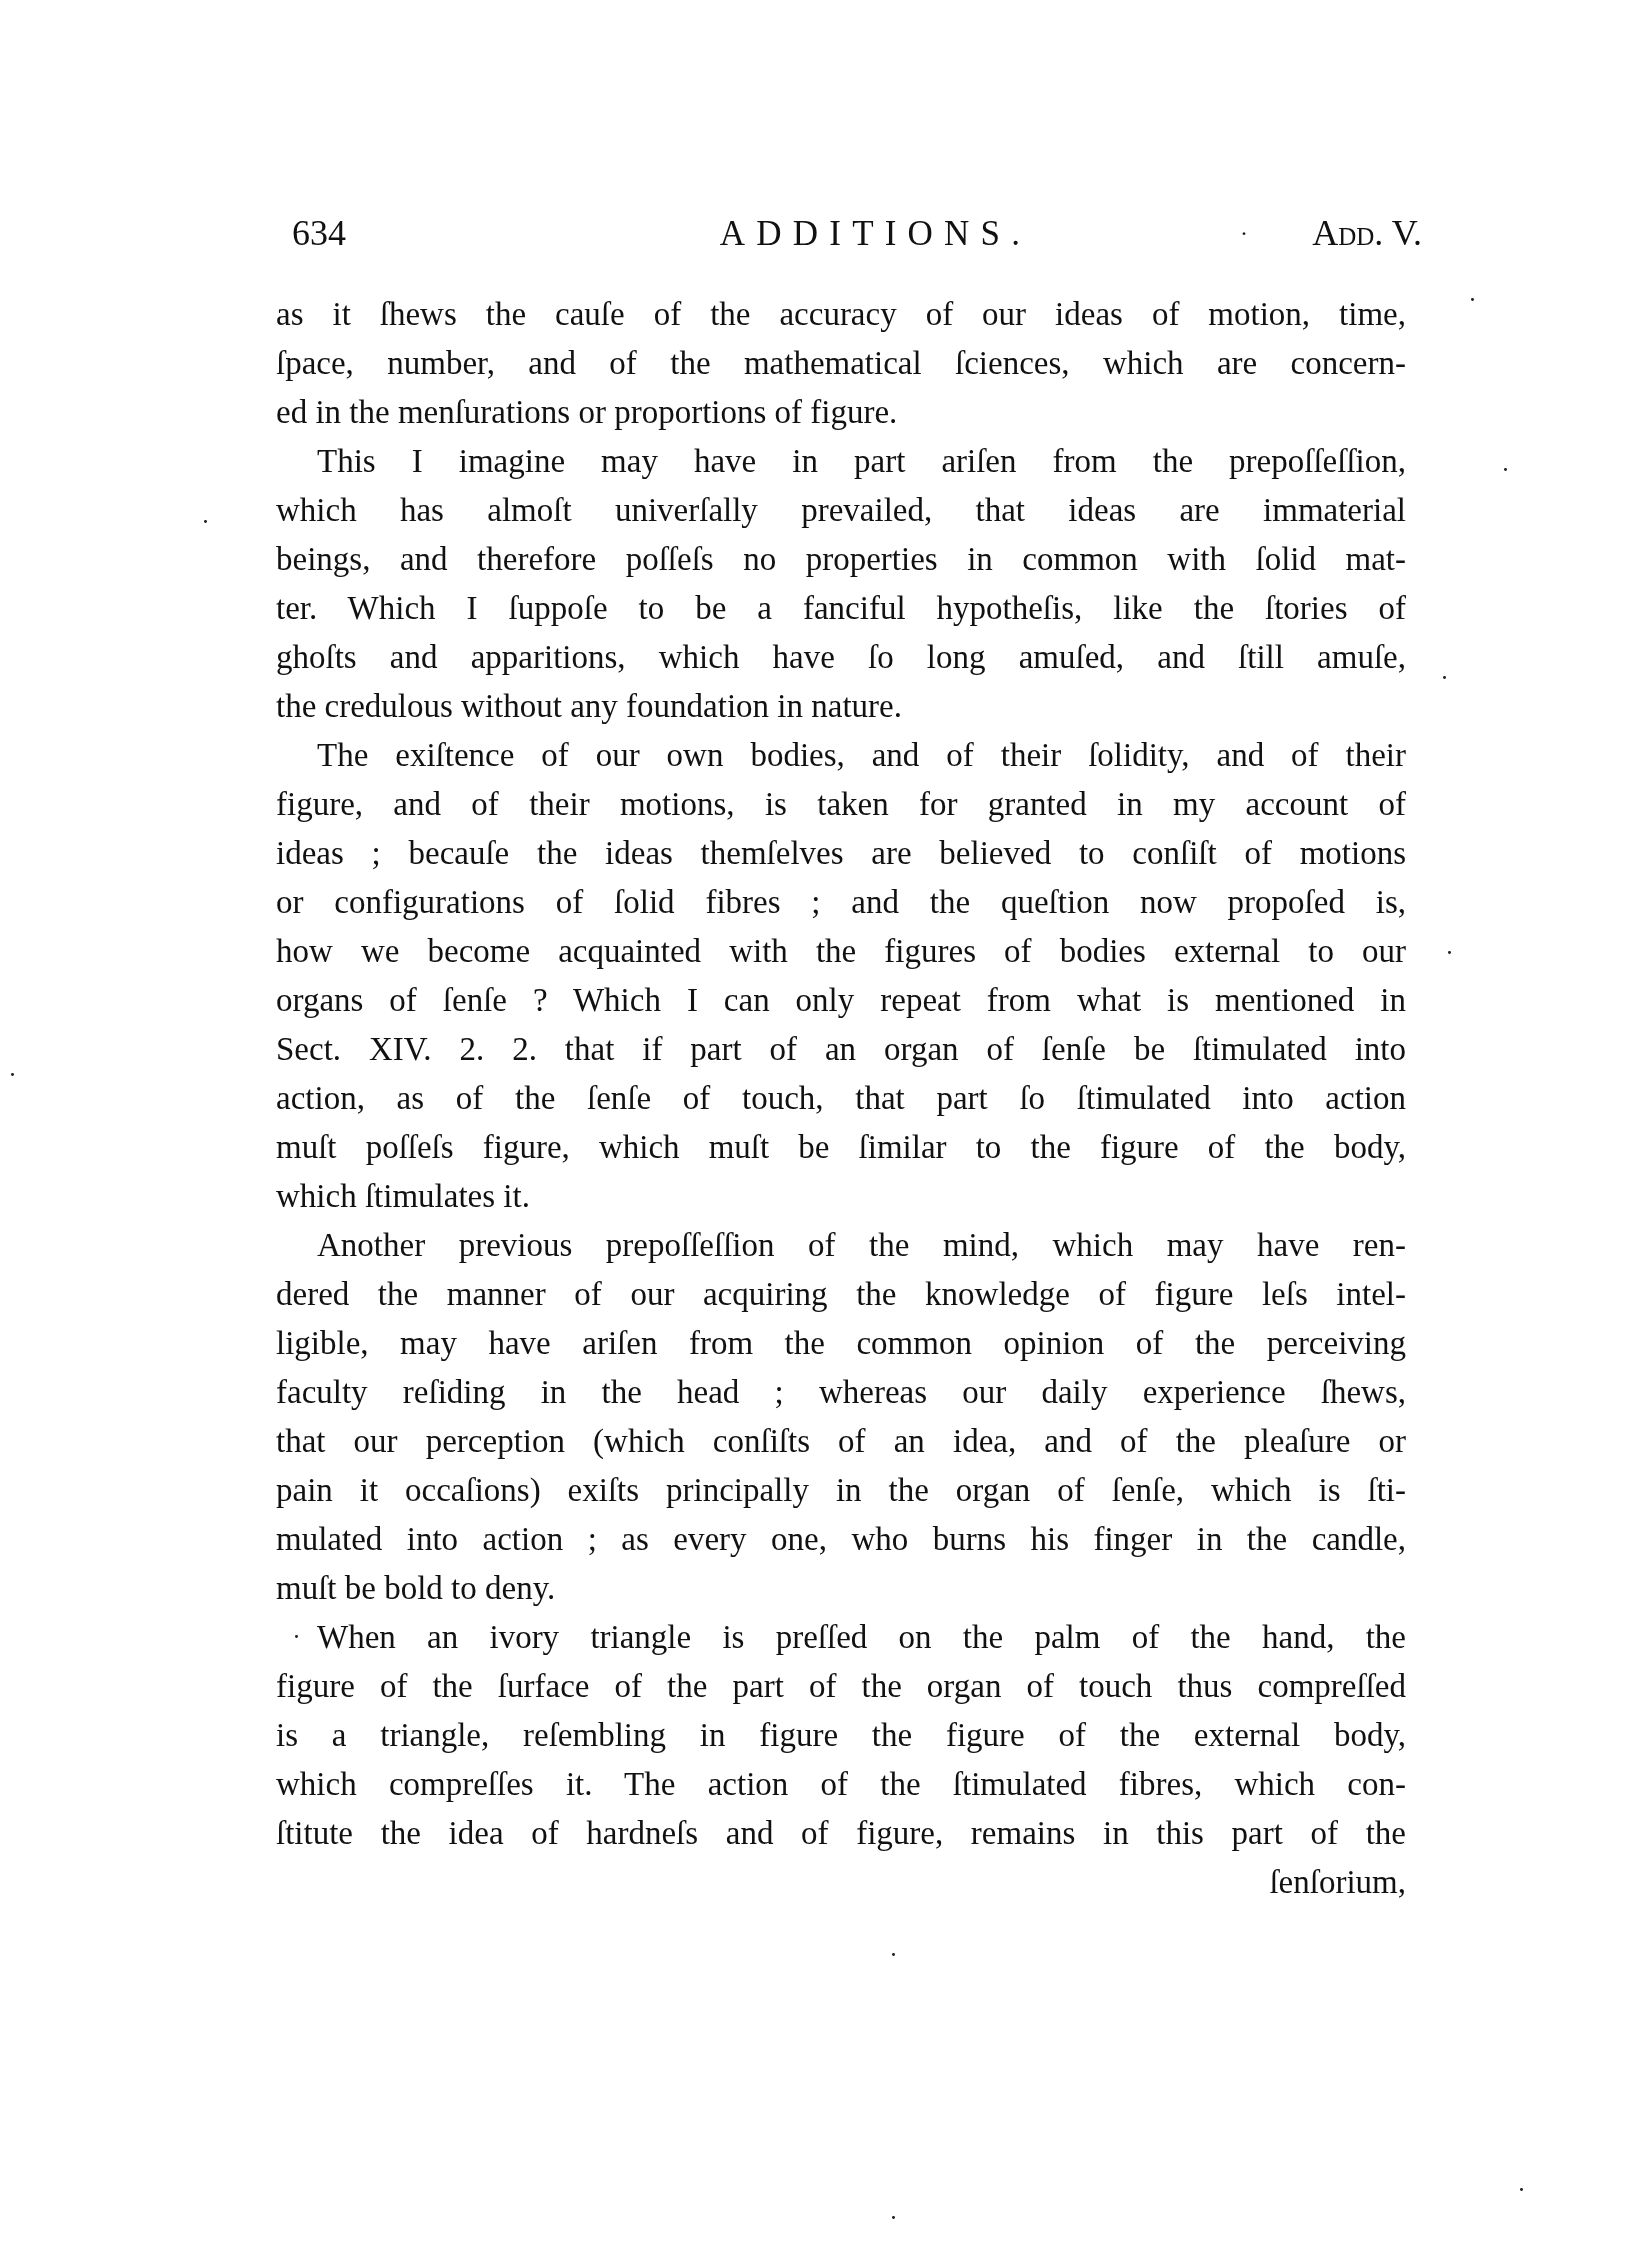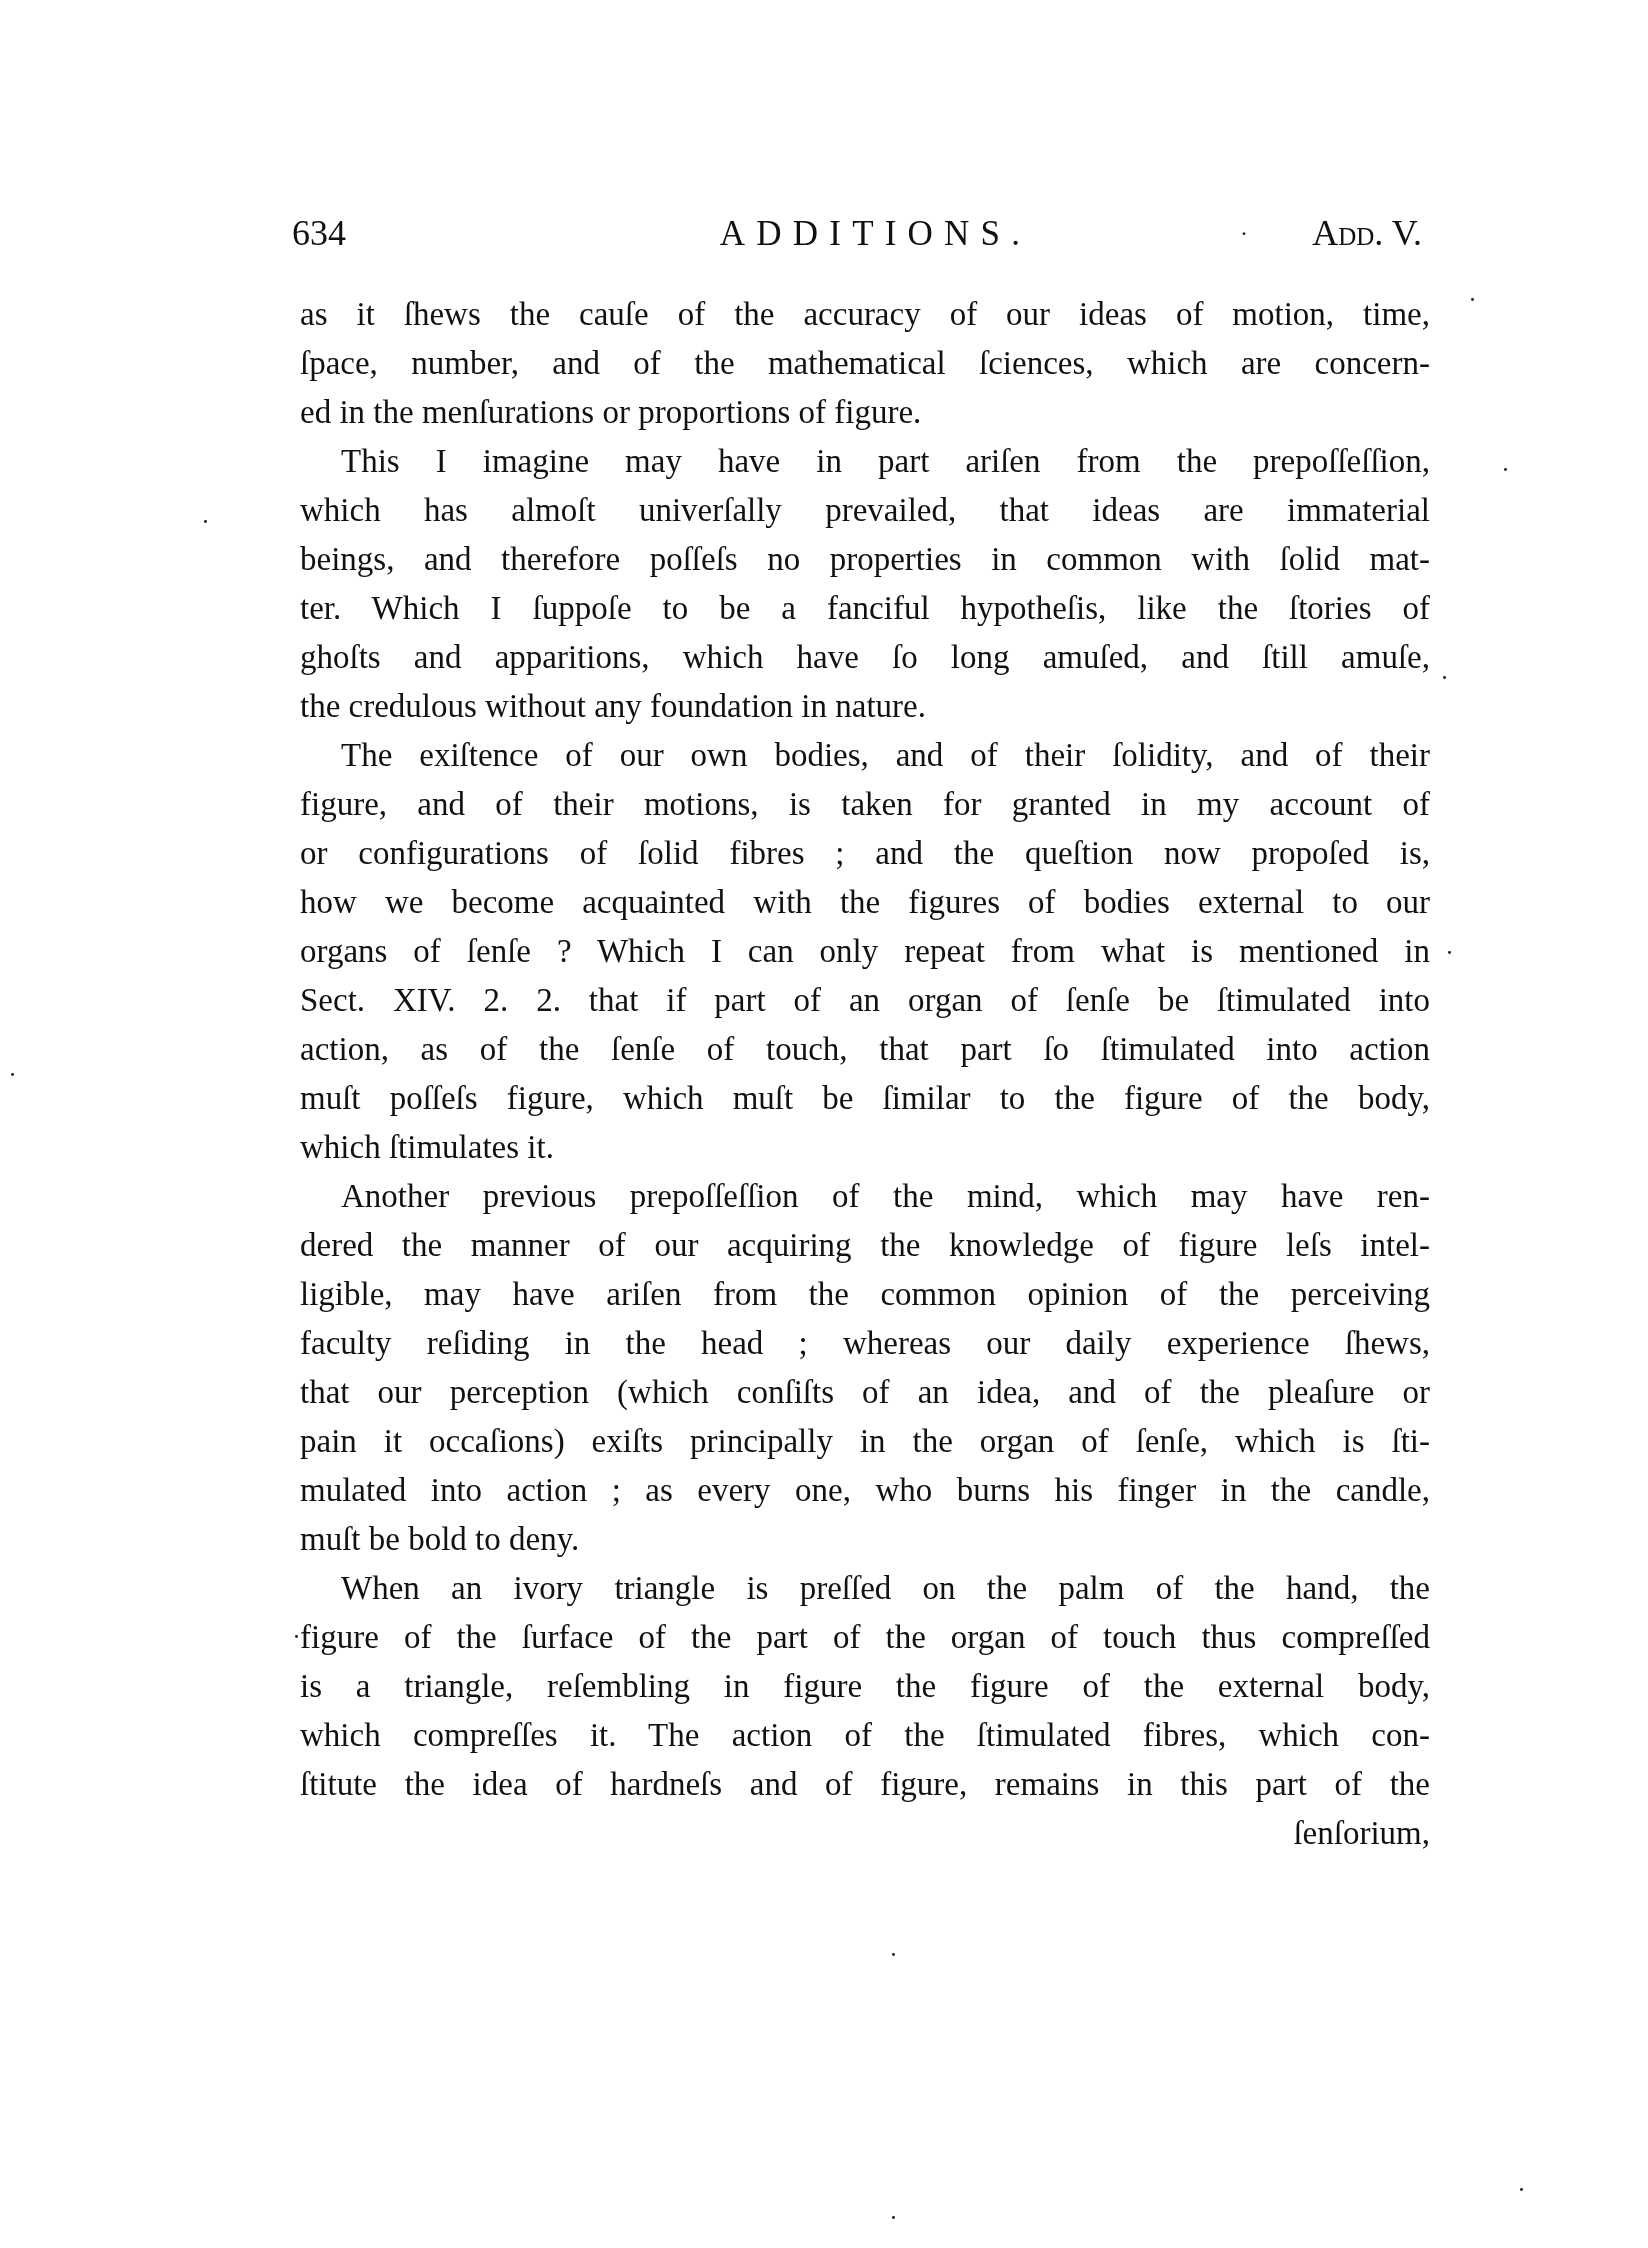--- a/index.html
+++ b/index.html
@@ -6,21 +6,21 @@
   body { width: 1649px; height: 2249px; position: relative; overflow: hidden;
          font-family: "Liberation Serif", "DejaVu Serif", serif; color: #111; }
   .page { position: absolute; left: 0; top: 0; width: 1556px; height: 2249px; background: #fff; }
   .running-head { position: absolute; left: 292px; top: 210px; width: 1130px; height: 47px;
                   font-size: 36px; line-height: 47px; }
   .running-head .folio { position: absolute; left: 0; top: 0; }
   .running-head .title { position: absolute; left: 0; right: 0; top: 0; text-align: center;
                          letter-spacing: 11.2px; padding-left: 37px; font-size: 35px; }
   .running-head .section { position: absolute; right: 0; top: 0; font-variant: small-caps; }
   .running-head .dot { position: absolute; left: 948px; top: 0; font-size: 24px; }
-  .body-text { position: absolute; left: 300px; top: 290px; width: 1130px; }
+  .body-text { position: absolute; left: 276px; top: 290px; width: 1130px; }
   .line { height: 49px; line-height: 49px; font-size: 33px; white-space: nowrap;
           text-align: justify; text-align-last: justify; overflow: visible; }
   .line.indent { padding-left: 41px; }
   .line.last { text-align-last: left; }
   .line.catch { text-align: center; text-align-last: right; }
   .speck { position: absolute; width: 2.8px; height: 2.8px; background: #222; border-radius: 50%; }
 </style>
 </head>
 <body>
 
@@ -42,20 +42,21 @@
         <div class="line indent"><span>This I imagine may have in part ariſen from the prepoſſeſſion,</span></div>
         <div class="line"><span>which has almoſt univerſally prevailed, that ideas are immaterial</span></div>
         <div class="line"><span>beings, and therefore poſſeſs no properties in common with ſolid mat-</span></div>
         <div class="line"><span>ter. Which I ſuppoſe to be a fanciful hypotheſis, like the ſtories of</span></div>
         <div class="line"><span>ghoſts and apparitions, which have ſo long amuſed, and ſtill amuſe,</span></div>
         <div class="line last">the credulous without any foundation in nature.</div>
       </div>
       <div>
         <div class="line indent"><span>The exiſtence of our own bodies, and of their ſolidity, and of their</span></div>
         <div class="line"><span>figure, and of their motions, is taken for granted in my account of</span></div>
+        <div class="line"><span>ideas ; becauſe the ideas themſelves are believed to conſiſt of motions</span></div>
         <div class="line"><span>or configurations of ſolid fibres ; and the queſtion now propoſed is,</span></div>
         <div class="line"><span>how we become acquainted with the figures of bodies external to our</span></div>
         <div class="line"><span>organs of ſenſe ? Which I can only repeat from what is mentioned in</span></div>
         <div class="line"><span>Sect. XIV. 2. 2. that if part of an organ of ſenſe be ſtimulated into</span></div>
         <div class="line"><span>action, as of the ſenſe of touch, that part ſo ſtimulated into action</span></div>
         <div class="line"><span>muſt poſſeſs figure, which muſt be ſimilar to the figure of the body,</span></div>
         <div class="line last">which ſtimulates it.</div>
       </div>
       <div>
         <div class="line indent"><span>Another previous prepoſſeſſion of the mind, which may have ren-</span></div>

